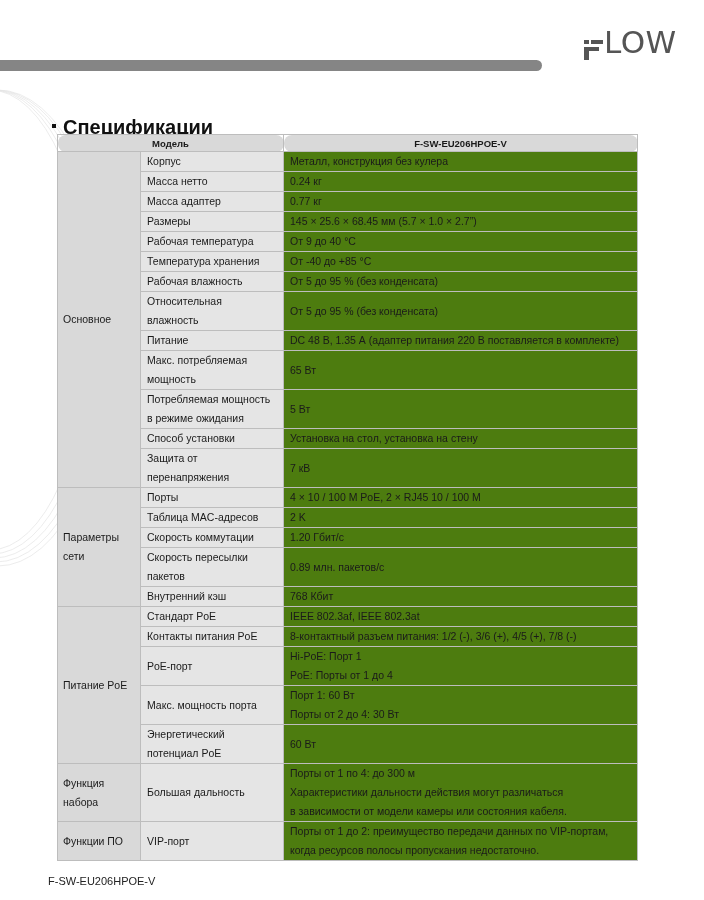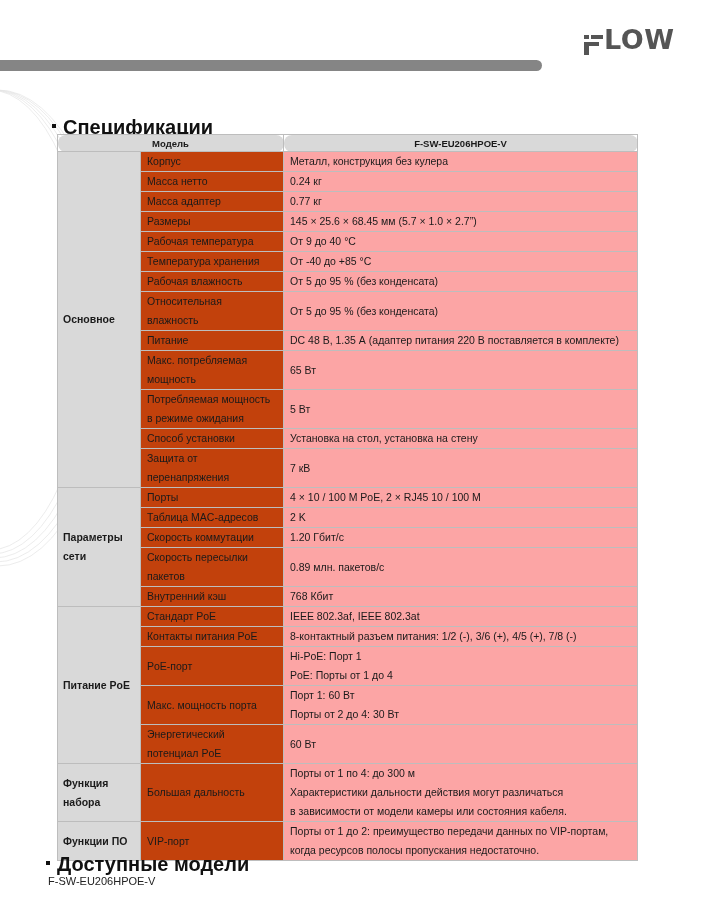--- a/index.html
+++ b/index.html
@@ -12,21 +12,21 @@
 
     
     .swirl {
       position: absolute; left: -120px; top: 60px; width: 230px; height: 520px;
       pointer-events: none;
     }
 
     .logo {
       position: absolute; left: 584px; top: 24px;
       display: flex; align-items: flex-end;
-      color: #555; font-weight: bold; font-size: 27px; letter-spacing: 0.5px;
+      color: #555; font-weight: normal; font-size: 31px; letter-spacing: 0.5px;
       font-family: "DejaVu Sans", sans-serif;
     }
     .logo .logo-f { position: relative; display: inline-block; width: 19px; height: 20px; margin-right: 1px; }
     .logo .logo-f span { position: absolute; background: #555; }
 
     .header-bar {
       position: absolute; left: 0; top: 60px; width: 542px; height: 11px;
       background: #858585; border-radius: 0 6px 6px 0;
     }
 
@@ -53,25 +53,25 @@
     }
     table.spec td, table.spec th {
       border: 1px solid #bdbdbd; padding: 0 6px; vertical-align: middle;
     }
     table.spec th {
       background: #d9d9d9; font-weight: bold; font-size: 9.5px; height: 17px;
       text-align: center;
       border-radius: 8px;
     }
     table.spec td.group {
-      background: #d9d9d9; font-weight: bold; padding-left: 5px;
+      background: #d9d9d9; font-weight: normal; padding-left: 5px;
       line-height: 19px;
     }
-    table.spec td.label { background: #c2410c; line-height: 19px; }
-    table.spec td.value { background: #fca5a5; line-height: 19px; }
+    table.spec td.label { background: #e5e5e5; line-height: 19px; }
+    table.spec td.value { background: #4d7c0f; line-height: 19px; }
     .line { display: block; }
   </style>
 </head>
 <body>
 
 <div class="page">
 
   <svg class="swirl" viewBox="0 0 230 520">
     <g fill="none" stroke="#e4e4e4" stroke-width="0.7">
       <ellipse cx="110" cy="260" rx="100" ry="230"></ellipse>
@@ -336,18 +336,14 @@
             <span class="line">VIP-порт</span>
           </td>
           <td class="value">
             <span class="line">Порты от 1 до 2: преимущество передачи данных по VIP-портам,</span>
             <span class="line">когда ресурсов полосы пропускания недостаточно.</span>
           </td>
         </tr>
       </tbody>
   </table>
 
-  <div class="section-title models-title">
-    <span class="bullet"></span>
-    <span>Доступные модели</span>
-  </div>
   <div class="models-value">F-SW-EU206HPOE-V</div>
 </div>
 
 </body></html>

